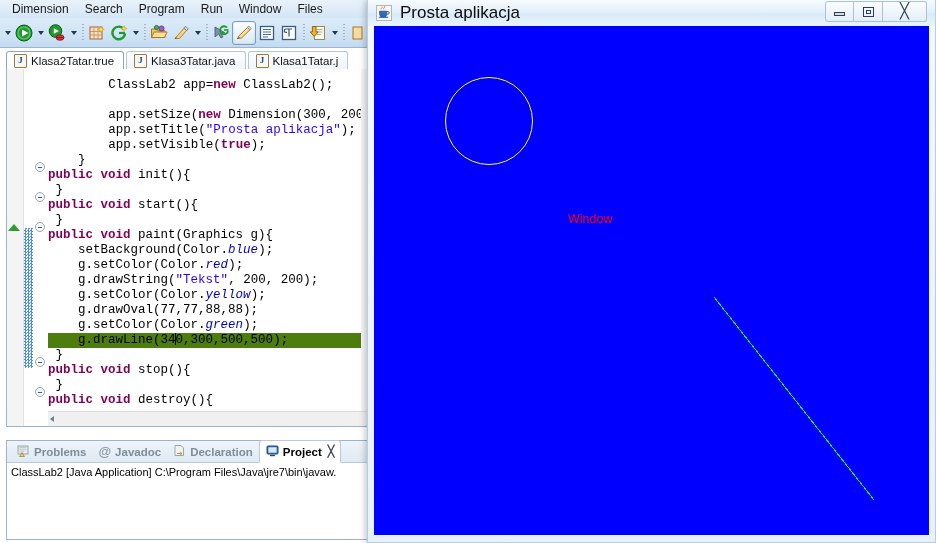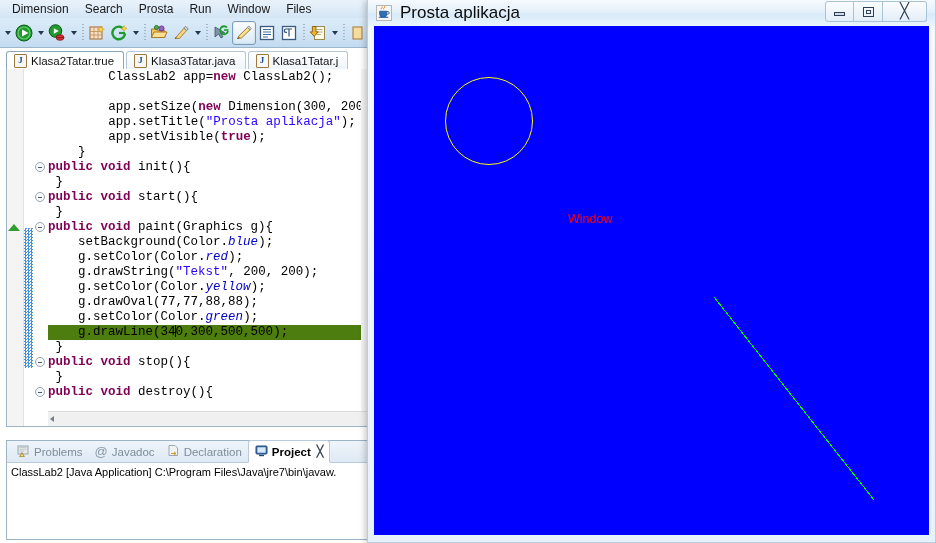--- a/index.html
+++ b/index.html
@@ -199,21 +199,21 @@
   
   #code {
     position: absolute;
     left: 41px; top: 0;
     right: 0; bottom: 0;
     font-family: "Liberation Mono", "DejaVu Sans Mono", monospace;
     font-size: 12.5px;
     line-height: 15px;
     white-space: pre;
     color: #000;
-    padding-top: 1px;
+    padding-top: 9px;
     overflow: hidden;
   }
   .ln { height: 15px; position: relative; padding-left: 2px; }
   .ln.hl { background: #4d7c0f; width: 100%; }
   .kw  { color: #7f0055; font-weight: bold; }
   .str { color: #2a00ff; }
   .fld { color: #0000c0; font-style: italic; }
   .cursor {
     display: inline-block;
     width: 1px; height: 12px;
@@ -266,20 +266,21 @@
   }
   .btab {
     display: flex;
     align-items: center;
     gap: 4px;
     height: 21px;
     padding: 0 6px;
     font-size: 11.5px;
     color: #7c8d9b;
     white-space: nowrap;
+    font-weight: bold;
   }
   .btab.active {
     color: #000;
     font-weight: bold;
     background: #ffffff;
     border: 1px solid #b9cbdb;
     border-bottom-color: #ffffff;
     border-radius: 3px 3px 0 0;
   }
   .btab .closex { font-size: 11px; color: #3e4a55; margin-left: 2px; }
@@ -404,21 +405,21 @@
   }
 </style>
 </head>
 <body>
 
 <div id="eclipse">
 
   <div id="menubar">
     <div class="menu-item">Dimension</div>
     <div class="menu-item">Search</div>
-    <div class="menu-item">Prosta</div>
+    <div class="menu-item">Program</div>
     <div class="menu-item">Run</div>
     <div class="menu-item">Window</div>
     <div class="menu-item">Files</div>
   </div>
 
   <div id="toolbar">
     <div class="tb-arrow"></div>
 
     <div class="tb-btn">
       <svg width="18" height="18" viewBox="0 0 18 18">

